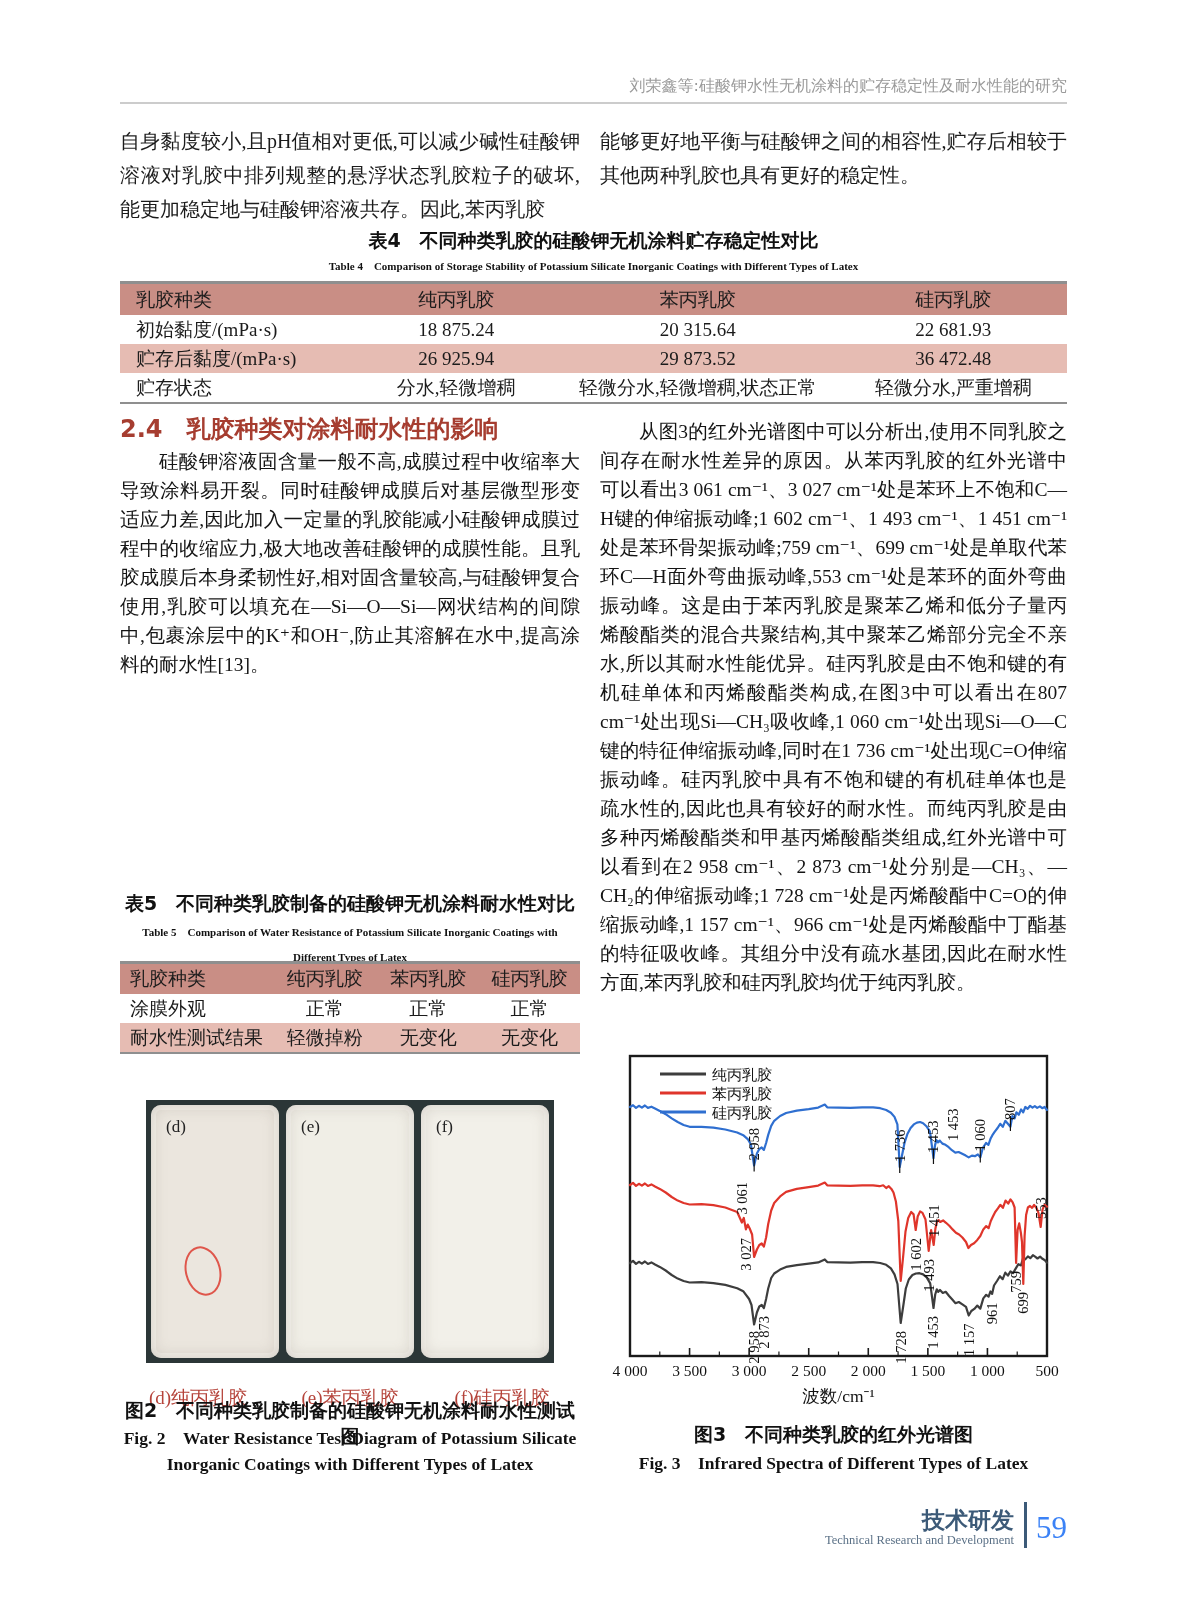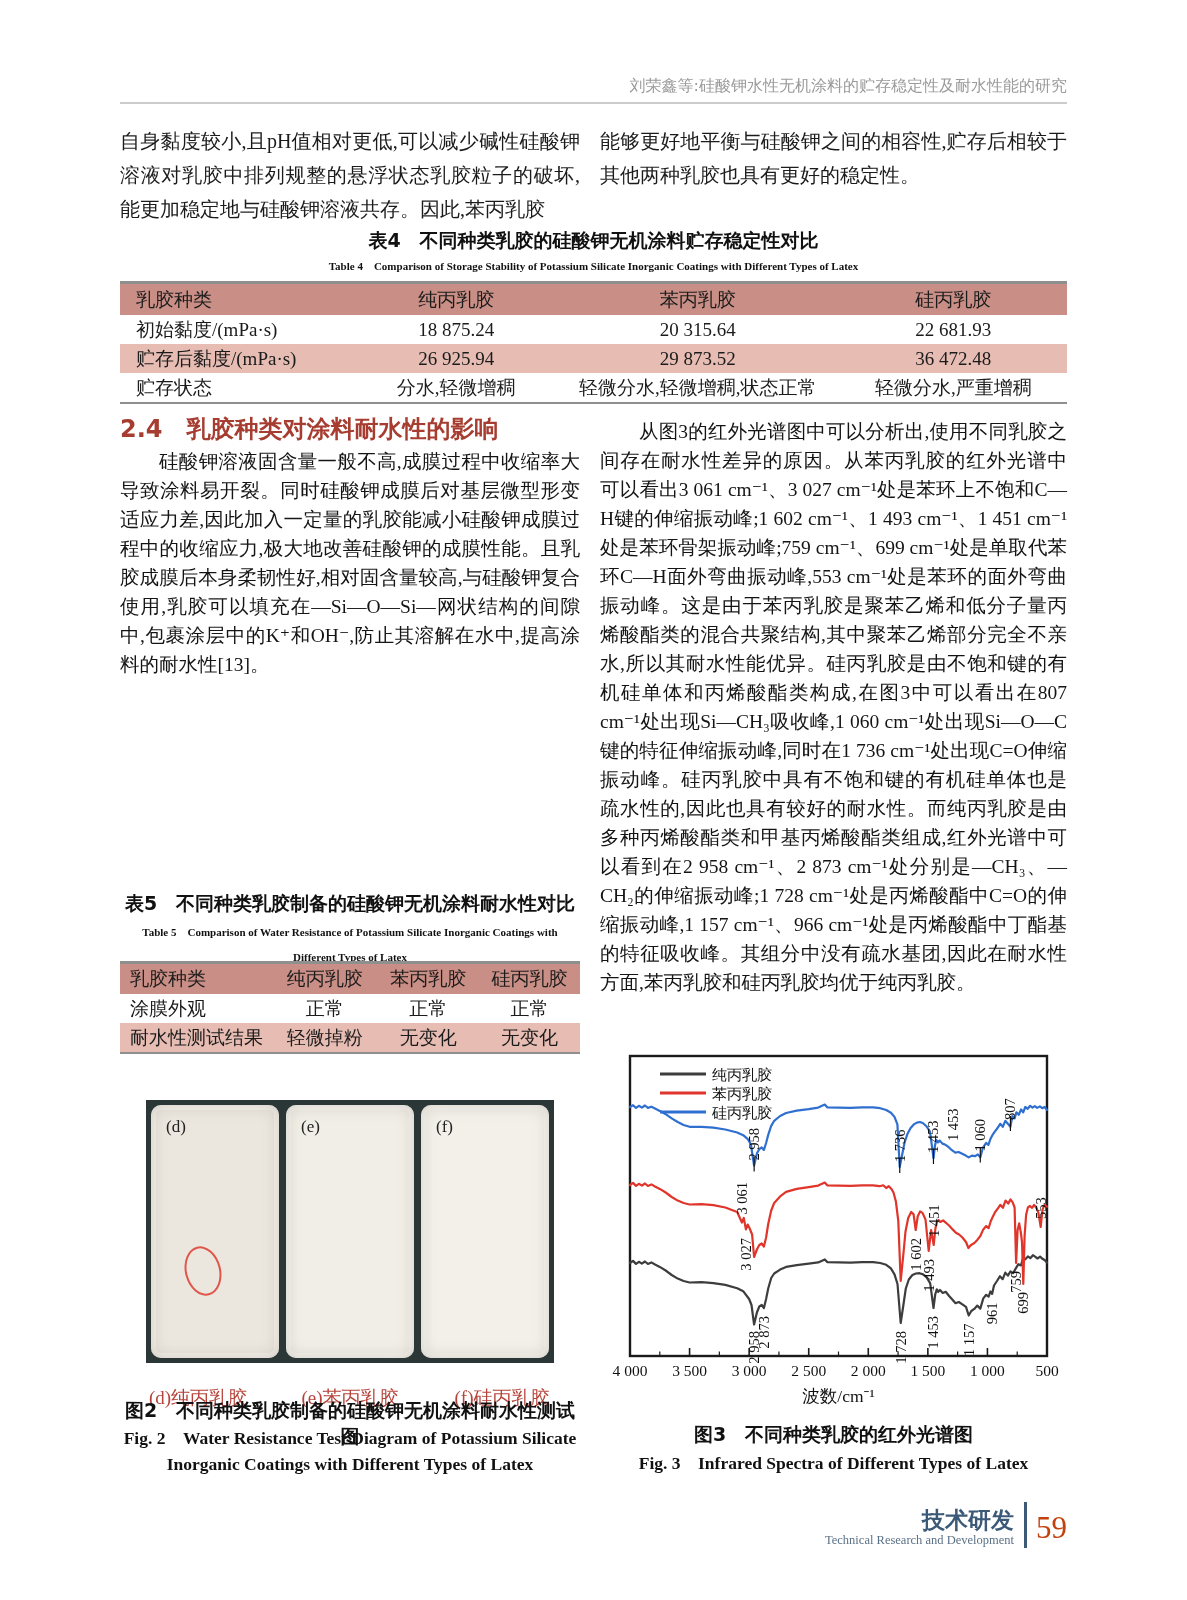--- a/index.html
+++ b/index.html
@@ -80,21 +80,21 @@
   #fig3-wrap { top:1040px; left:600px; width:467px; height:374px; }
   #fig3-caption-cn { top:1422px; left:600px; width:467px; }
   #fig3-caption-en { top:1450px; left:600px; width:467px; }
 
   
   #footer { top:1502px; left:600px; width:467px; display:flex; justify-content:flex-end; align-items:flex-end; }
   #footer-texts { text-align:right; }
   #footer-cn { font-family:"DejaVu Sans",sans-serif; font-weight:bold; font-size:23px; color:#3c5a78; line-height:26px; }
   #footer-en { font-family:"Liberation Serif",serif; font-size:12.5px; color:#5a7086;margin-left:8px; }
   #footer-bar { width:3px; height:46px; background:#3c5a78; margin:0 9px 0 10px; }
-  #footer-page { font-size:31px; color:#c2410c; line-height:40px; }
+  #footer-page { font-size:31px; color:#3b82f6; line-height:40px; }
 </style>
 </head>
 <body>
 
 <div id="running-header" class="abs">刘荣鑫等:硅酸钾水性无机涂料的贮存稳定性及耐水性能的研究</div>
 <div id="header-rule" class="abs"></div>
 
 <div id="intro-left" class="abs">自身黏度较小,且pH值相对更低,可以减少碱性硅酸钾溶液对乳胶中排列规整的悬浮状态乳胶粒子的破坏,能更加稳定地与硅酸钾溶液共存。因此,苯丙乳胶</div>
 <div id="intro-right" class="abs">能够更好地平衡与硅酸钾之间的相容性,贮存后相较于其他两种乳胶也具有更好的稳定性。</div>
 

